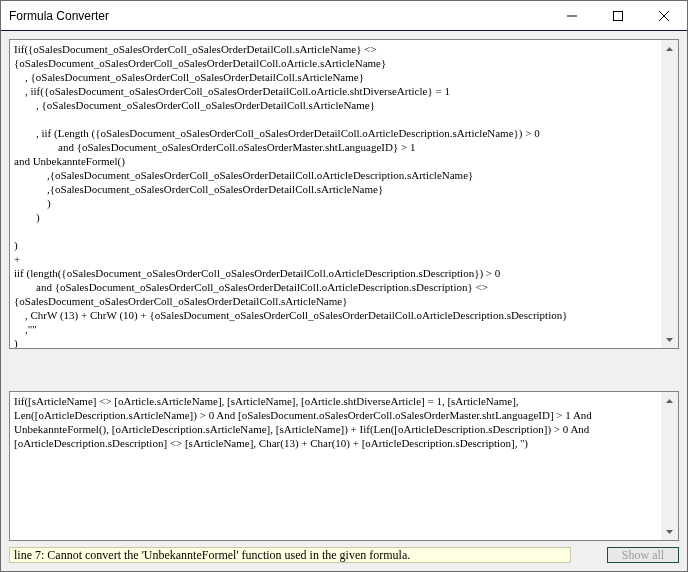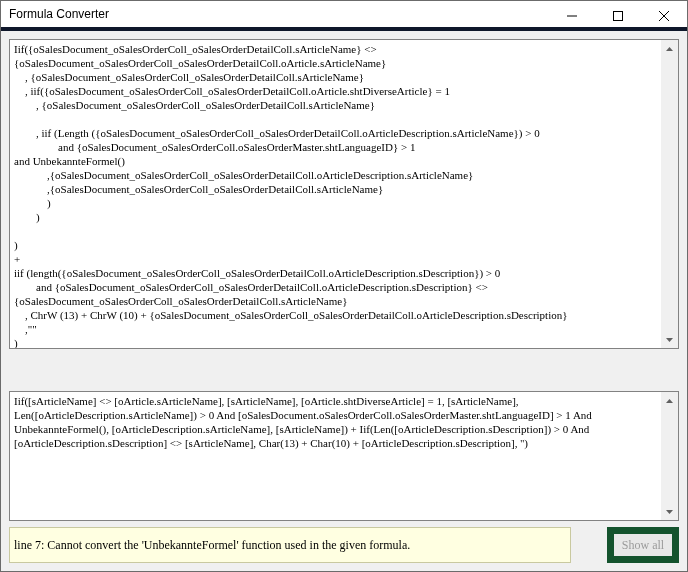--- a/index.html
+++ b/index.html
@@ -1,36 +1,36 @@
 <!DOCTYPE html>
 <html><head>
 <meta charset="utf-8">
 <style>
   * { box-sizing: border-box; margin: 0; padding: 0; }
   html, body { width: 688px; height: 572px; font-family: "Segoe UI", Tahoma, sans-serif; font-size: 12px; background: #fff; overflow: hidden; }
   .window { width: 688px; height: 572px; border: 1px solid #6b6b6b; display: flex; flex-direction: column; background: #f0f0f0; }
-  .titlebar { height: 30px; background: #fff; display: flex; align-items: center; padding-left: 8px; border-bottom: 4px solid #0f172a; }
+  .titlebar { height: 30px; background: #fff; display: flex; align-items: center; padding-left: 8px; border-bottom: 1px solid #0f172a; }
   .titlebar .title { flex: 1; font-size: 12px; color: #000; }
   .winbtns { display: flex; height: 100%; }
   .winbtn { width: 46px; height: 30px; display: flex; align-items: center; justify-content: center; color: #000; }
   .winbtn svg { display: block; }
   .client { flex: 1; display: flex; flex-direction: column; padding: 8px; gap: 6px; background: #f0f0f0; font-family: Liberation Serif, serif; }
   .pane { position: relative; border: 1px solid #828282; background: #fff; font-size: 11px; line-height: 14px; color: #000; }
   .pane .inner { position: absolute; inset: 0; right: 17px; padding: 2px 4px; overflow: hidden; white-space: pre; }
   .scrollbar-v { position: absolute; top: 0; right: 0; bottom: 0; width: 17px; background: #f0f0f0; display: flex; flex-direction: column; align-items: center; justify-content: space-between; }
   .sb-arrow { width: 17px; height: 17px; display: flex; align-items: center; justify-content: center; color: #606060; }
   .pane-top { height: 310px; }
   .dm-row { display: flex; align-items: center; gap: 8px; height: 22px; }
   .dm-label { font-size: 12px; color: #000; }
   .dm-input { flex: 1; height: 20px; border: 1px solid #7a7a7a; background: #fff; padding: 1px 4px; font-family: inherit; font-size: 12px; color: #000; }
   .pane-mid { flex: 1; margin-top: 36px; }
   .pane-mid .inner { white-space: pre-wrap; word-break: break-word; }
-  .status-row { display: flex; align-items: stretch; height: 36px; gap: 4px; }
+  .status-row { display: flex; align-items: stretch; height: 16px; gap: 4px; }
   .status-text { flex: 1; border: 1px solid #c9c9a0; background: #ffffe1; padding: 2px 4px; font-size: 12px; color: #000; display: flex; align-items: center; }
-  .showall-btn { width: 72px; border: 7px solid #14532d; background: #e8e8e8; color: #9b9b9b; font-family: inherit; font-size: 12px; display: flex; align-items: center; justify-content: center; margin-left: 32px; }
+  .showall-btn { width: 72px; border: 1px solid #14532d; background: #e8e8e8; color: #9b9b9b; font-family: inherit; font-size: 12px; display: flex; align-items: center; justify-content: center; margin-left: 32px; }
 </style>
 </head>
 <body>
 
 <div class="window">
 
   <div class="titlebar">
     <div class="title">Formula Converter</div>
     <div class="winbtns">
       <div class="winbtn">

